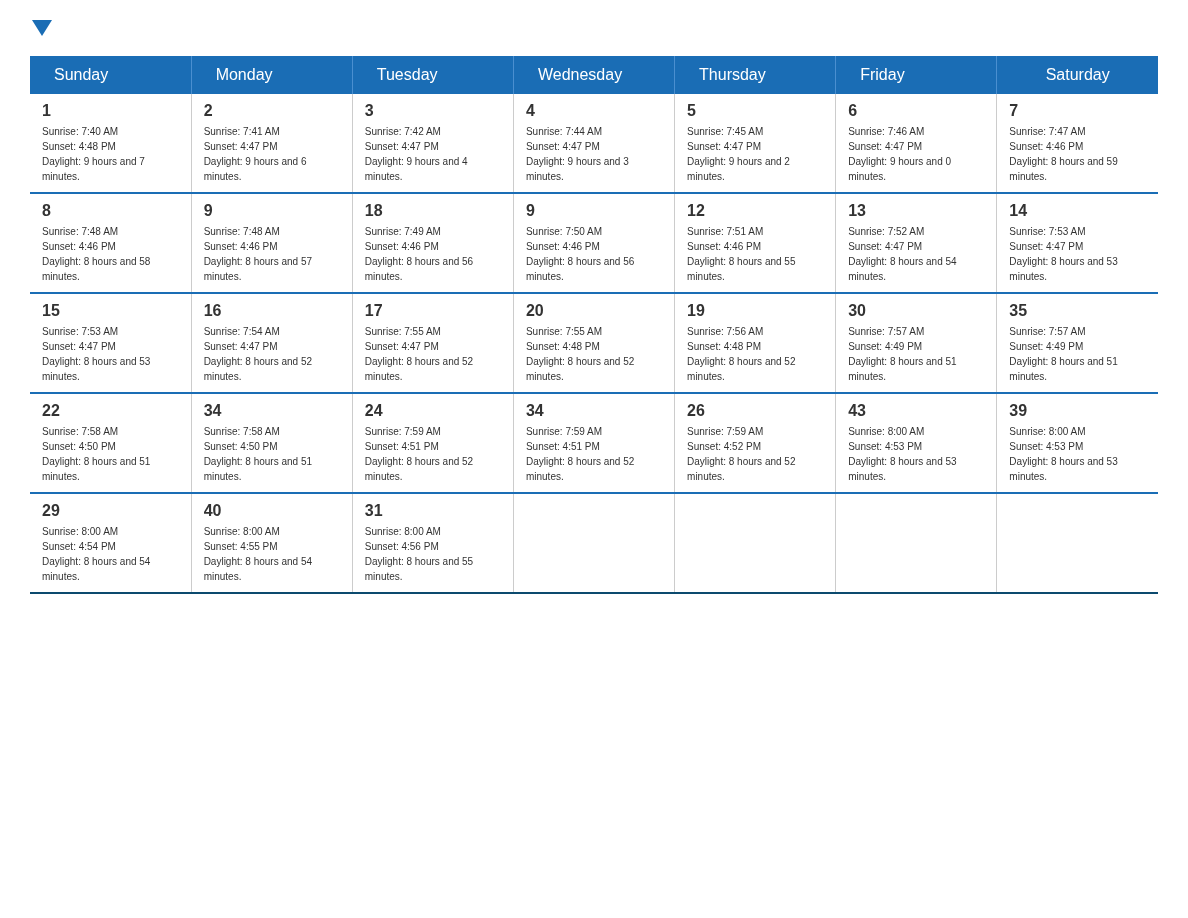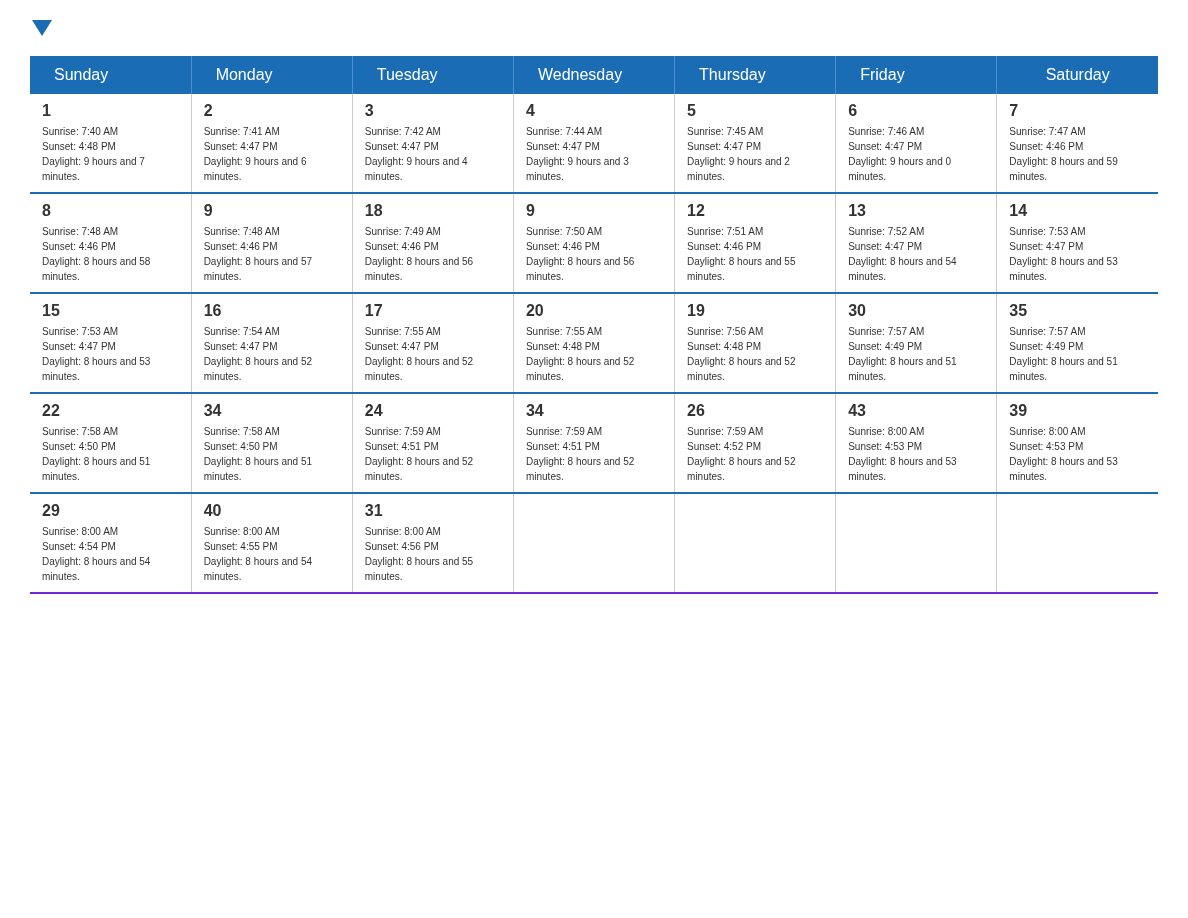--- a/index.html
+++ b/index.html
@@ -86,21 +86,21 @@
       font-size: 16px;
       font-weight: bold;
       margin-bottom: 4px;
       display: block;
     }
     .day-info {
       font-size: 10px;
       line-height: 1.5;
       color: #333;
     }
-    tbody tr:last-child { border-bottom: 2px solid #6d28d9; }
+    tbody tr:last-child { border-bottom: 2px solid #0c4a6e; }
   </style>
 </head>
 <body>
 
 <div class="header">
   <div class="logo">
     <div class="logo-text">
       <span class="logo-general"></span>
       <span class="logo-triangle"></span>
     </div>

